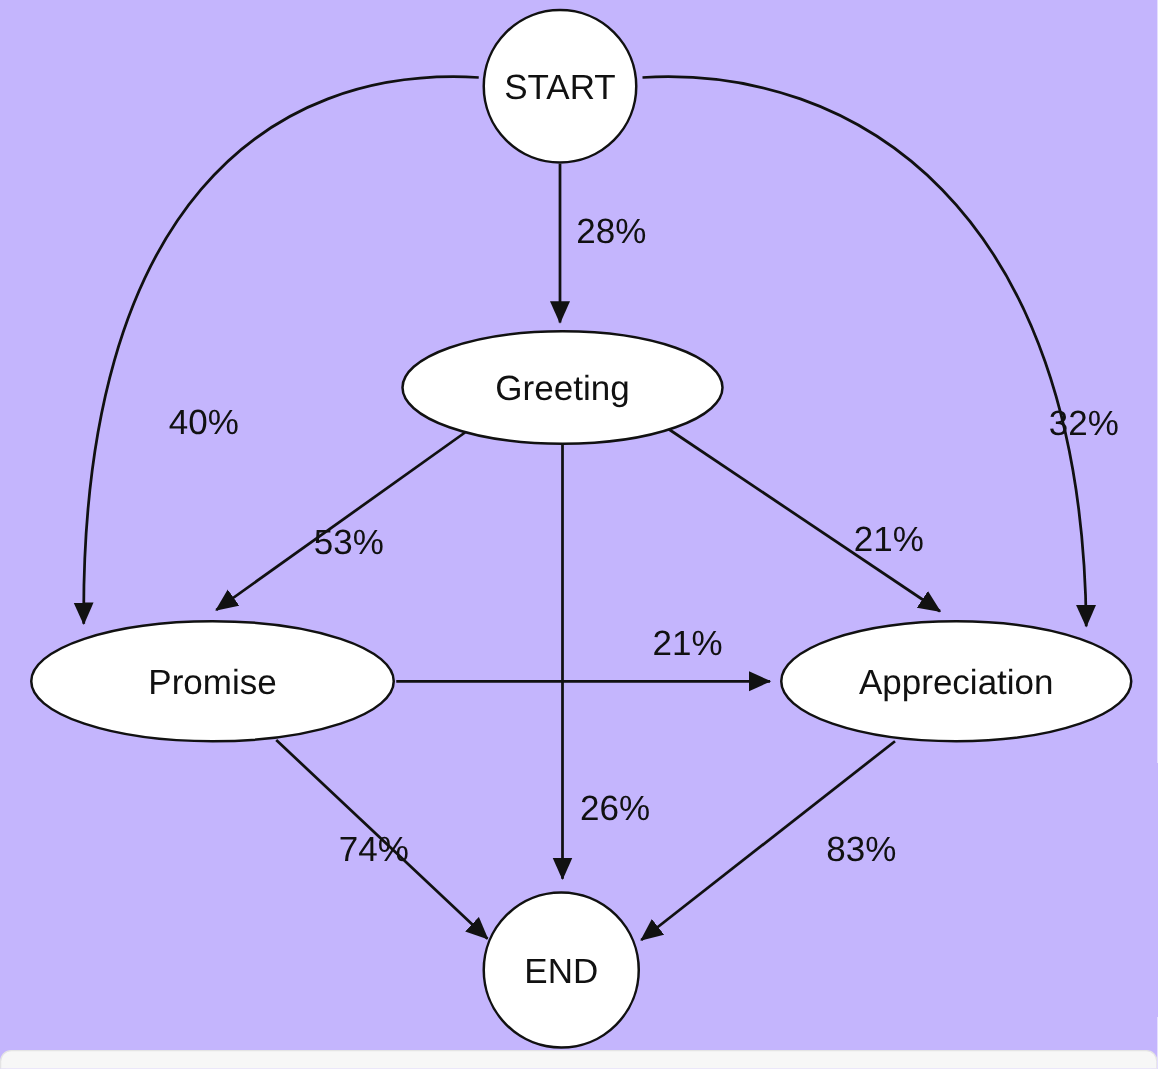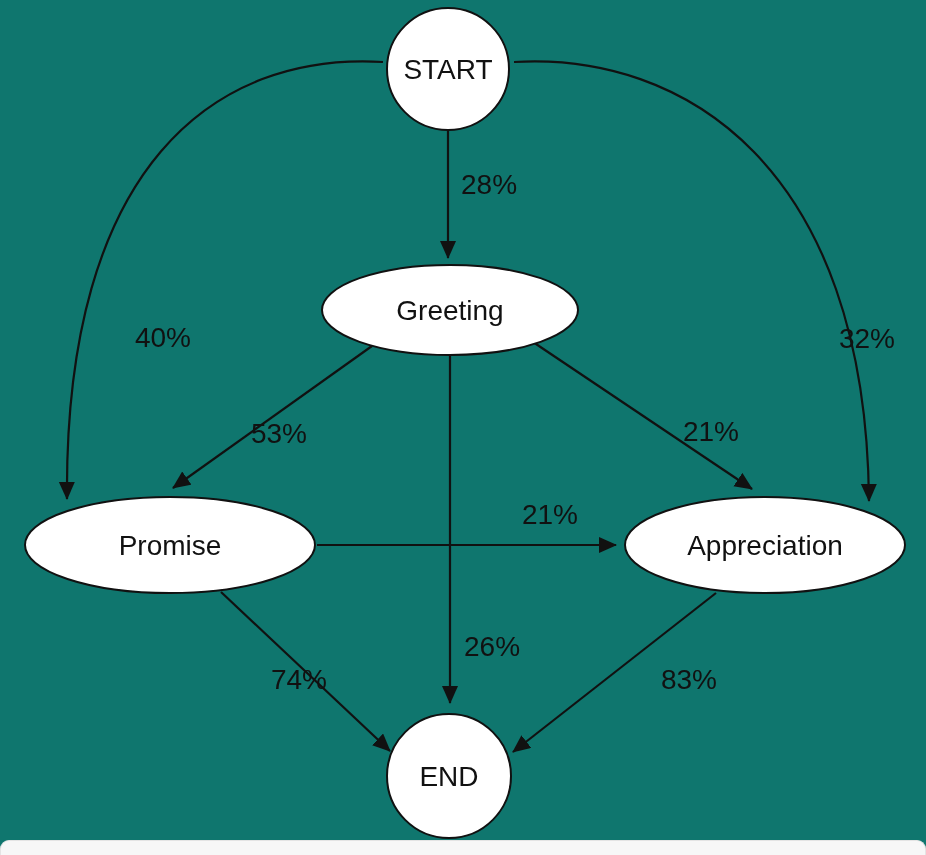--- a/index.html
+++ b/index.html
@@ -8,21 +8,21 @@
     width: 926px;
     height: 855px;
     background: #ffffff;
     overflow: hidden;
     font-family: "Liberation Sans", "DejaVu Sans", sans-serif;
   }
   .stage {
     position: relative;
     width: 926px;
     height: 855px;
-    background: #0f766e;
+    background: #c4b5fd;
   }
   svg.diagram {
     display: block;
     width: 926px;
     height: 840px;
   }
   svg.diagram text {
     font-family: "Liberation Sans", "DejaVu Sans", sans-serif;
   }
   .node-label {

